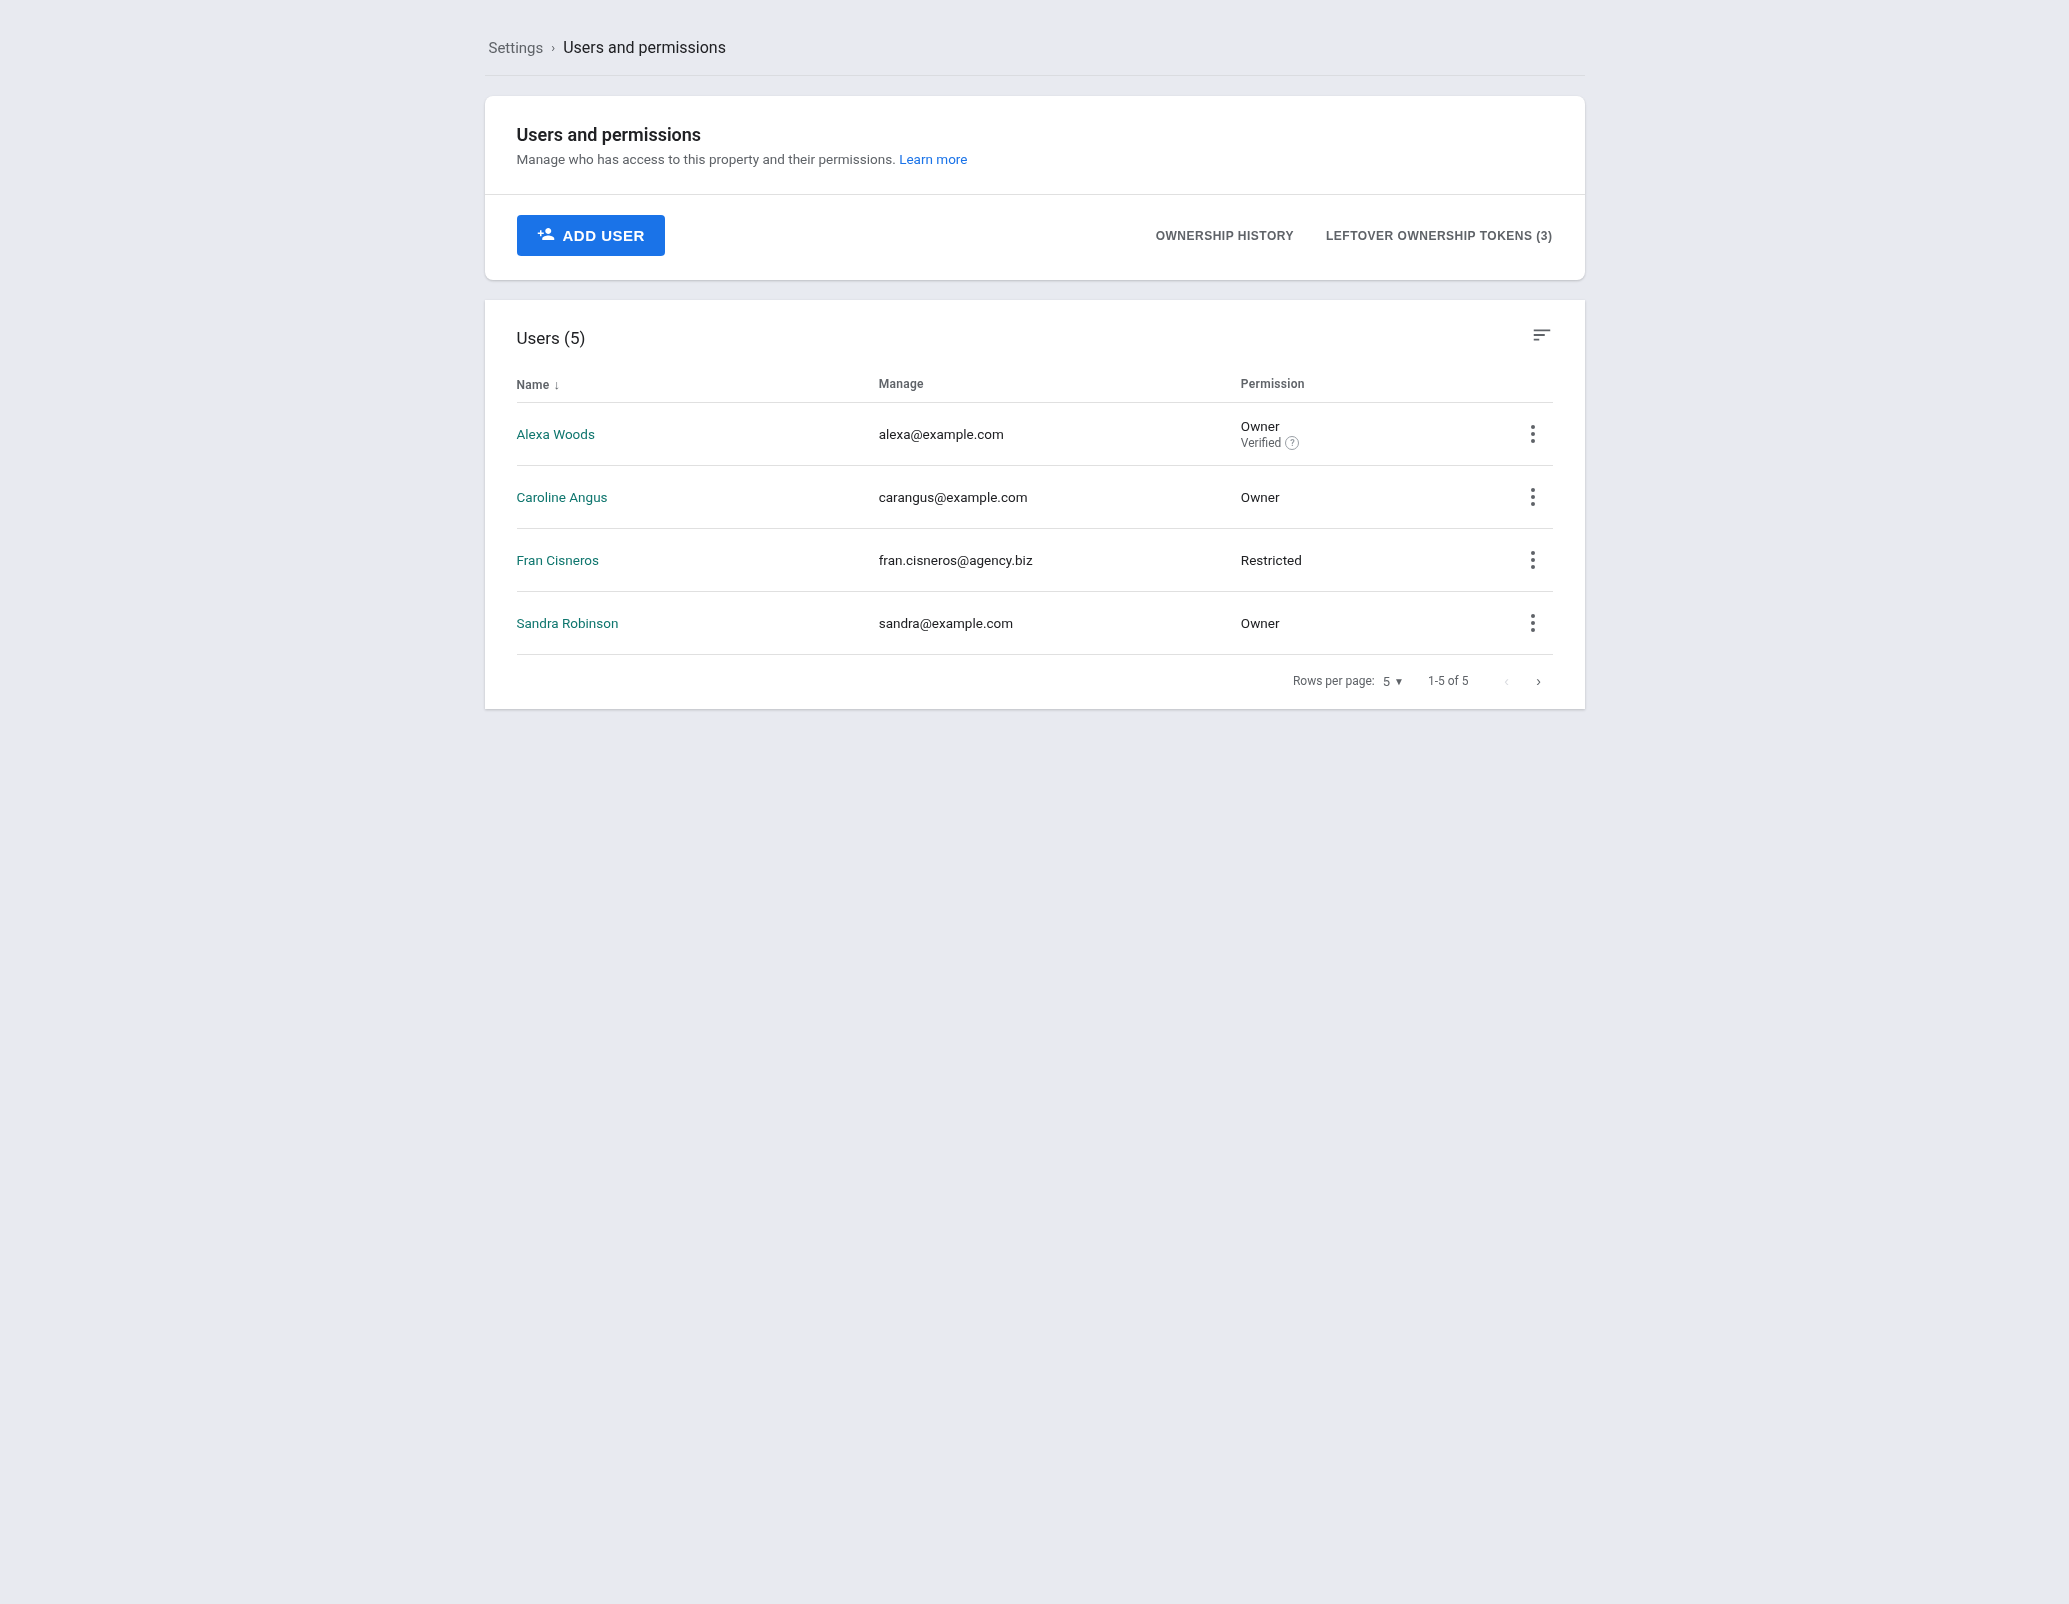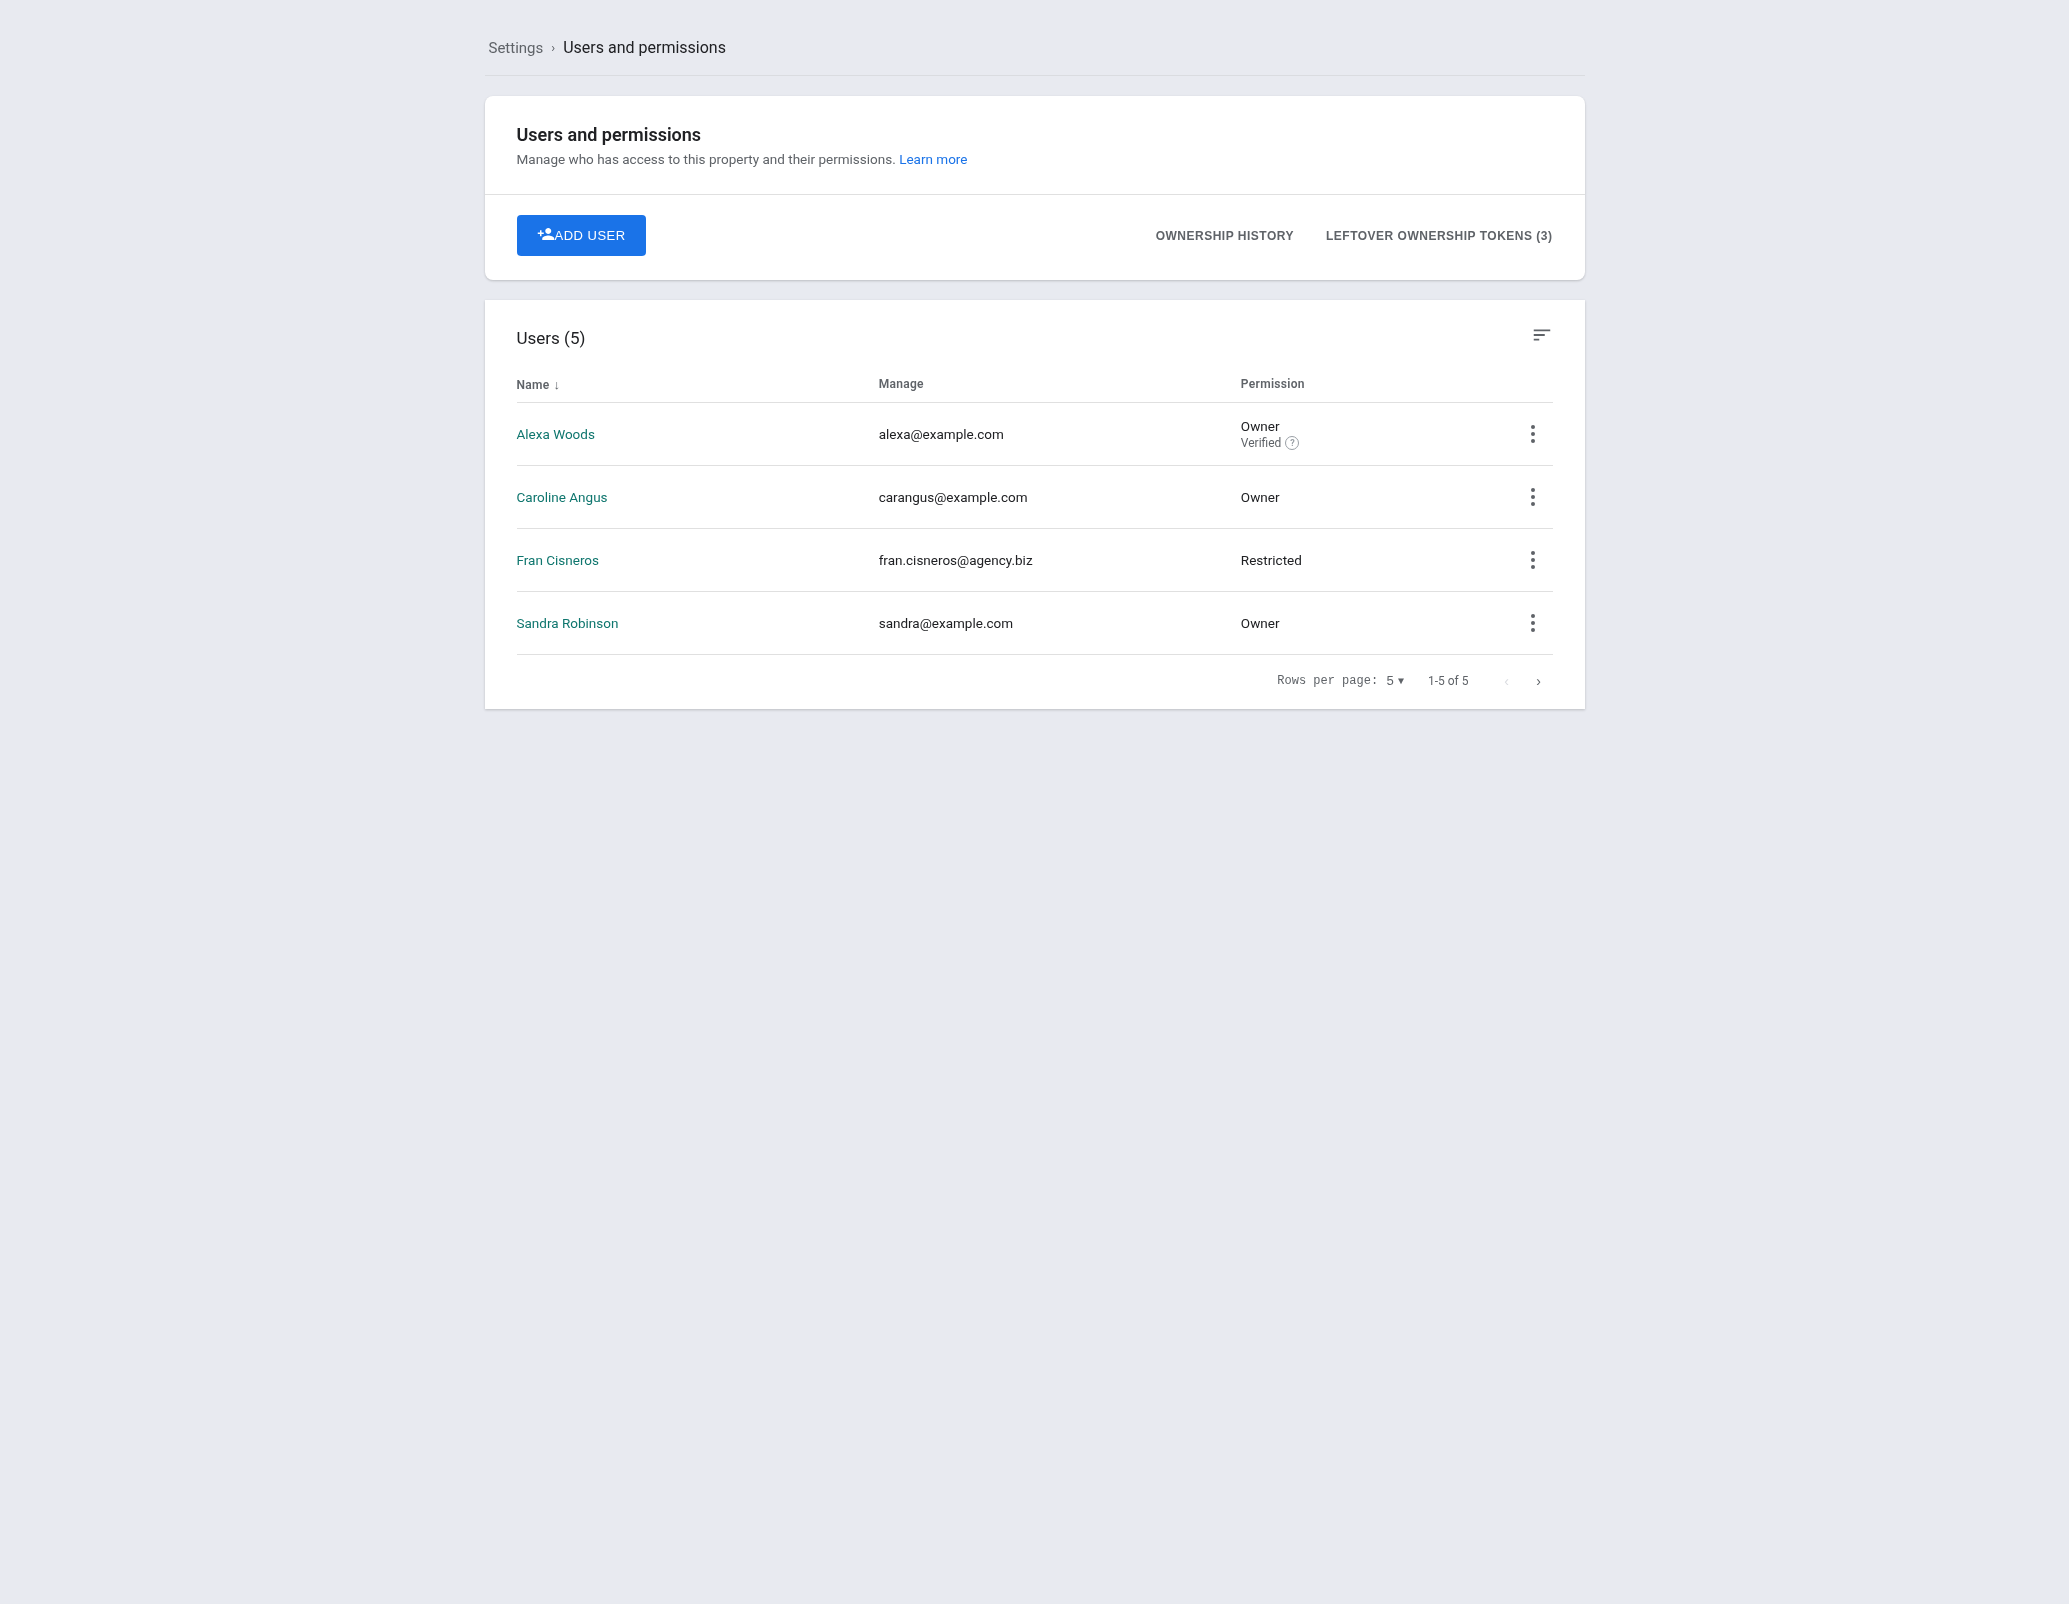--- a/index.html
+++ b/index.html
@@ -72,26 +72,27 @@
       display: flex;
       align-items: center;
       justify-content: space-between;
     }
     .add-user-btn {
       background: #1a73e8;
       color: #fff;
       border: none;
       border-radius: 4px;
       padding: 10px 20px;
-      font-size: 13px;
-      font-weight: 400;
+      font-size: 15px;
+      font-weight: 700;
       letter-spacing: 0.5px;
       cursor: pointer;
       display: flex;
       align-items: center;
+      gap: 8px;
       text-transform: uppercase;
     }
     .btn-icon {
       font-size: 16px;
       line-height: 1;
     }
     .toolbar-links {
       display: flex;
       align-items: flex-end;
       gap: 32px;
@@ -217,21 +218,20 @@
       gap: 24px;
       font-size: 12px;
       color: #5f6368;
       border-top: 1px solid #e0e0e0;
       margin: 0 -0px;
     }
     .rows-per-page {
       display: flex;
       align-items: center;
       gap: 8px;
-      font-family: Liberation Mono, monospace;
     }
     .rows-select {
       display: flex;
       align-items: center;
       gap: 4px;
       cursor: pointer;
     }
     .rows-value {
       font-size: 13px;
       color: #5f6368;

